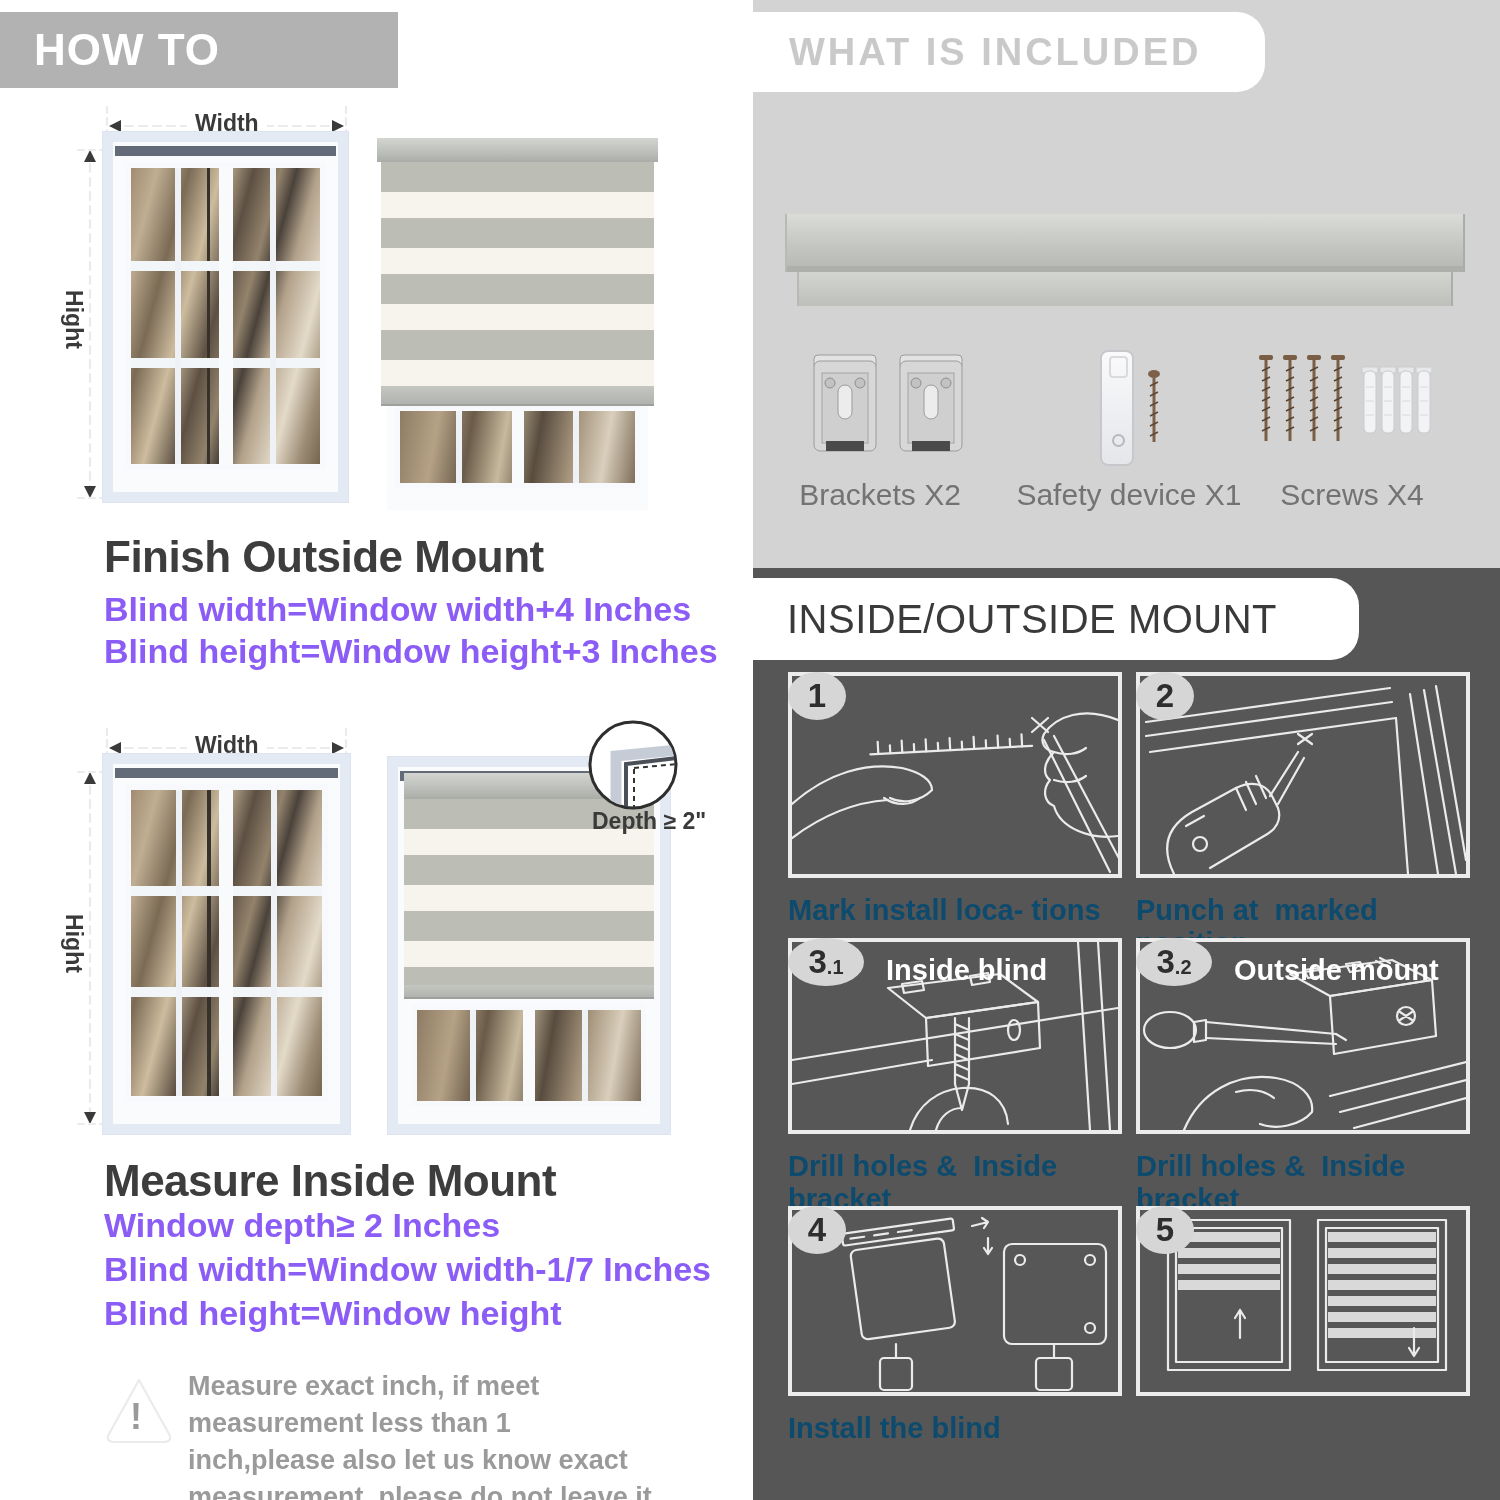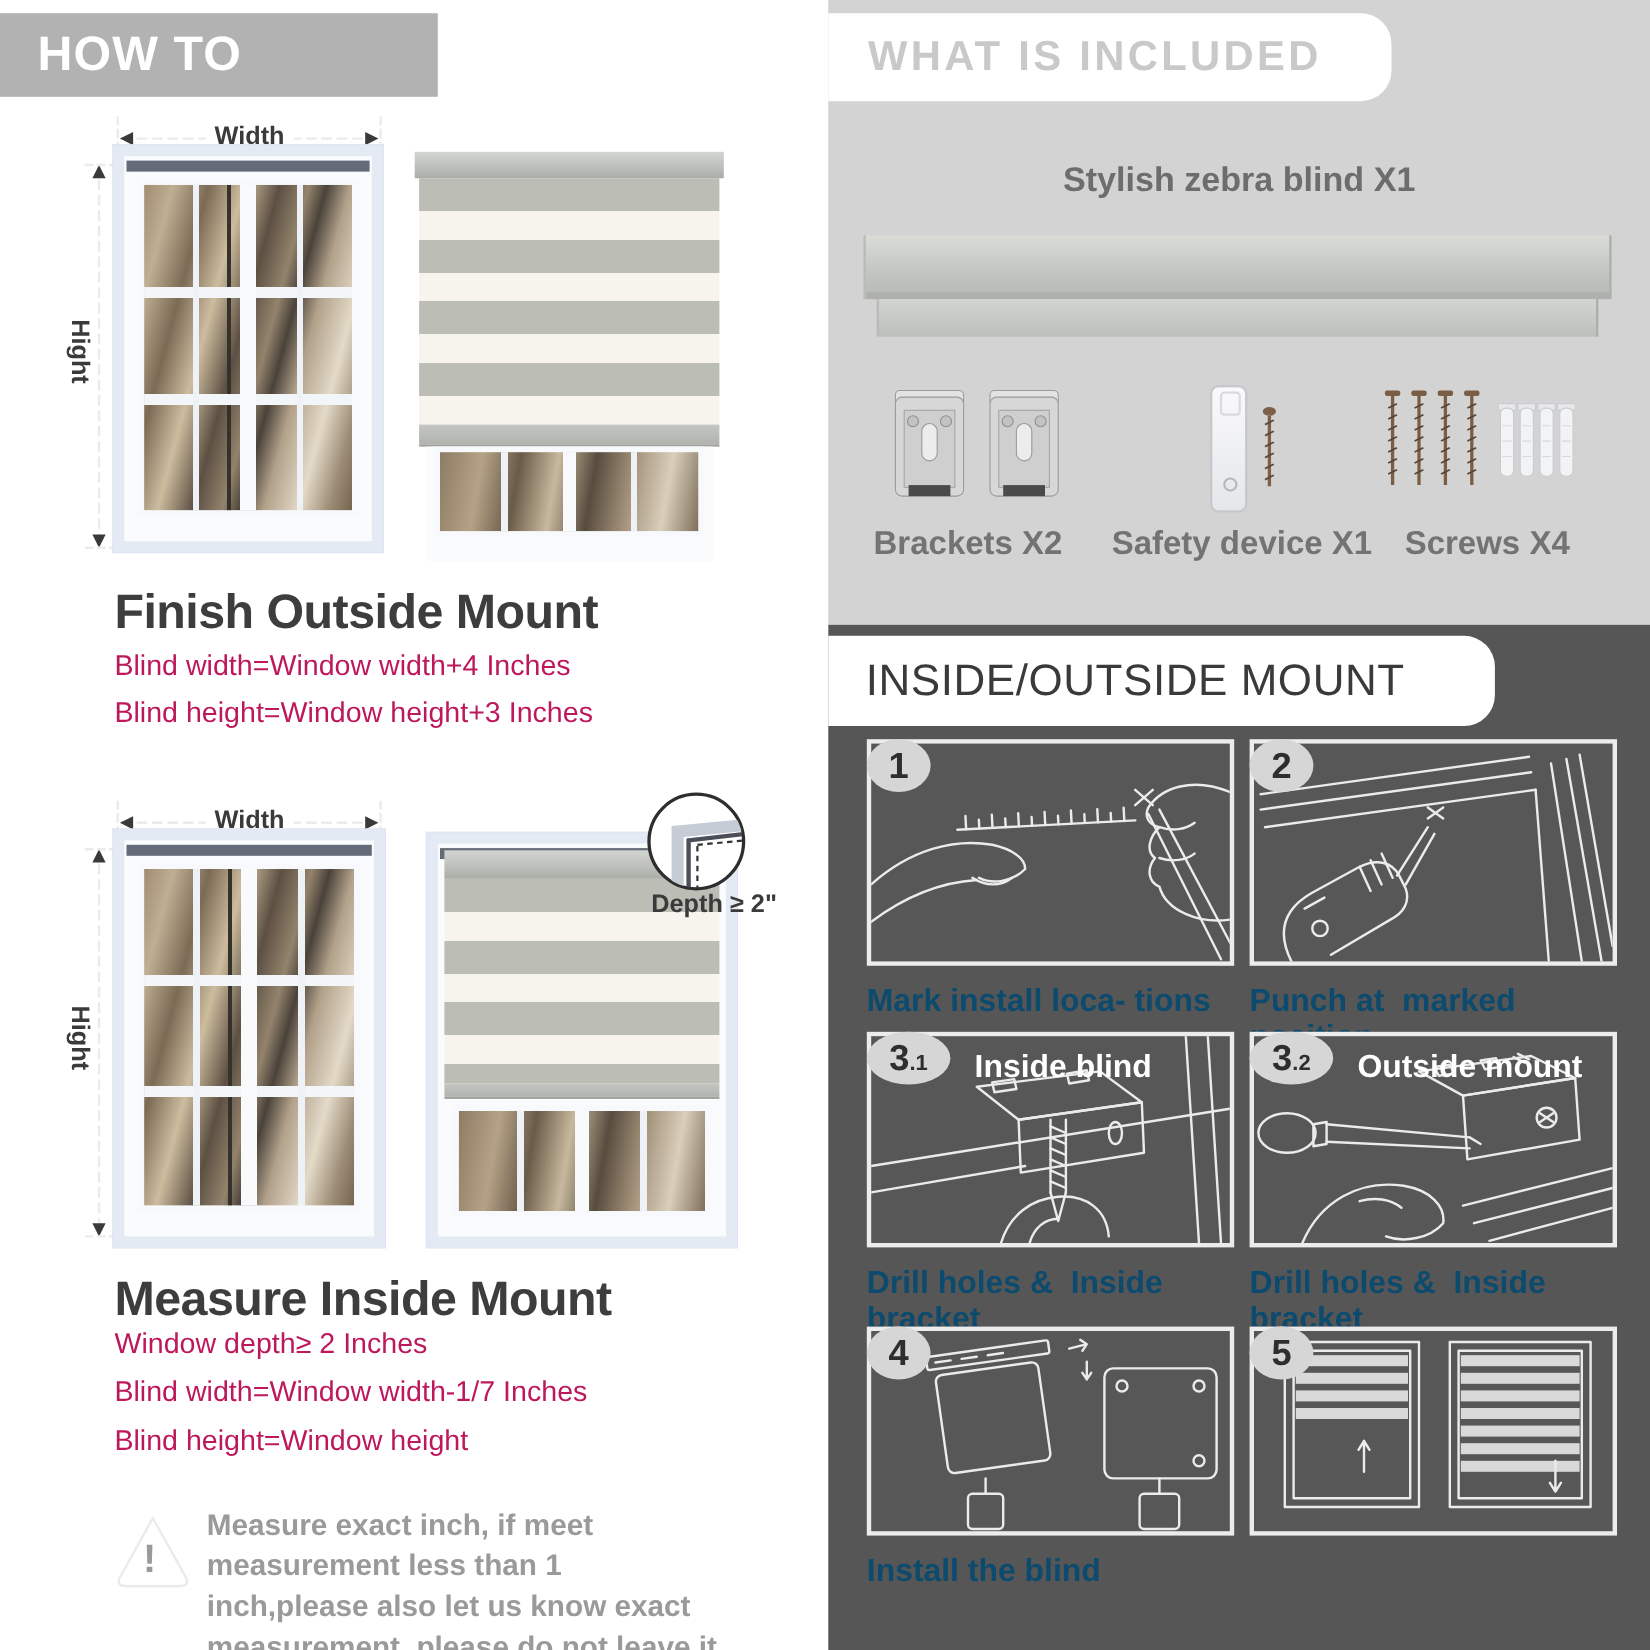--- a/index.html
+++ b/index.html
@@ -5,21 +5,21 @@
   html,body{margin:0;padding:0;background:#fff;}
   .canvas{position:relative;width:1500px;height:1500px;background:#ffffff;overflow:hidden;
           font-family:"Liberation Sans",sans-serif;}
   .abs{position:absolute;}
 
   
   .howto-bar{left:0;top:12px;width:398px;height:76px;background:#b2b2b2;
              color:#ffffff;font-weight:bold;font-size:44px;line-height:76px;
              padding-left:34px;letter-spacing:1px;box-sizing:border-box;}
   .mheading{font-size:44px;font-weight:bold;color:#3d3d3d;letter-spacing:-0.5px;}
-  .msub{font-size:26px;font-weight:normal;color:#be185d;}
+  .msub{font-size:34px;font-weight:bold;color:#8b5cf6;}
 
   
   .window{background:#e4eaf3;box-shadow:0 0 0 1px #dde4ef;}
   .w-frame{position:absolute;inset:10px;background:#fafbfd;}
   .w-top{position:absolute;left:12px;right:12px;top:14px;height:10px;background:#646b78;}
   .photo{position:absolute;border:6px solid #f7f9fc;
     background-image:
       linear-gradient(to right, rgba(0,0,0,0) calc(50% - 7px), #f8fafc calc(50% - 7px), #f8fafc calc(50% + 7px), rgba(0,0,0,0) calc(50% + 7px)),
       linear-gradient(to right, rgba(0,0,0,0) calc(25% - 3px), #eef2f6 calc(25% - 3px), #eef2f6 calc(25% + 3px), rgba(0,0,0,0) calc(25% + 3px)),
       linear-gradient(to right, rgba(0,0,0,0) calc(75% - 3px), #eef2f6 calc(75% - 3px), #eef2f6 calc(75% + 3px), rgba(0,0,0,0) calc(75% + 3px)),
@@ -52,21 +52,21 @@
   .warn-bang{position:absolute;left:28px;top:24px;font-size:36px;font-weight:bold;color:#9a9a9a;}
 
   
   .panel-light{left:753px;top:0;width:747px;height:568px;background:#d3d3d3;}
   .panel-dark{left:753px;top:568px;width:747px;height:932px;background:#565656;}
   .whitebox{background:#ffffff;border-radius:0 28px 28px 0;}
   .included-title{font-size:38px;font-weight:bold;color:#c9c9c9;letter-spacing:3px;line-height:80px;padding-left:36px;}
   .mount-title{font-size:40px;font-weight:normal;color:#3a3a3a;letter-spacing:0.5px;line-height:82px;padding-left:34px;}
   .product-label{left:753px;top:146px;width:747px;text-align:center;
                  font-size:31px;font-weight:bold;color:#6d6d6d;}
-  .item-label{font-size:30px;font-weight:bold;color:#737373;text-align:center;}
+  .item-label{font-size:30px;font-weight:normal;color:#737373;text-align:center;}
 
   .rail-top{left:785px;top:214px;width:676px;height:58px;
             background:linear-gradient(180deg,#dadcd7,#c3c6c1 55%,#b4b7b2);
             border-left:2px solid #b7bab5;border-right:2px solid #aaada8;
             box-shadow:inset 0 -6px 0 #adb0ab;}
   .rail-bottom{left:797px;top:272px;width:652px;height:34px;
             background:linear-gradient(180deg,#d2d5d0,#bcbfba);
             border-left:2px solid #b7bab5;border-right:2px solid #aaada8;}
 
   .safety{left:1100px;top:350px;width:30px;height:112px;border:2px solid #c6c8cc;border-radius:8px;
@@ -206,21 +206,20 @@
     <span class="warn-bang">!</span>
   </div>
   <div class="abs warn-text" style="left:188px;top:1368px;">Measure exact inch, if meet measurement less than 1 inch,please also let us know exact measurement, please do not leave it</div>
 
   <div class="abs panel-light"></div>
 
   <div class="abs whitebox" style="left:753px;top:12px;width:512px;height:80px;">
     <div class="included-title">WHAT IS INCLUDED</div>
   </div>
 
-  <div class="abs product-label">Stylish zebra blind X1</div>
 
   <div class="abs rail-top"></div>
   <div class="abs rail-bottom"></div>
 
   <svg class="abs" style="left:812px;top:353px;" width="66" height="104">
     <rect x="2" y="2" width="62" height="14" rx="4" fill="#e3e3e3" stroke="#9b9b9b"></rect>
     <rect x="2" y="8" width="62" height="90" rx="6" fill="#d7d7d7" stroke="#9b9b9b"></rect>
     <rect x="10" y="20" width="46" height="70" fill="#cfcfcf" stroke="#a5a5a5"></rect>
     <rect x="26" y="32" width="14" height="34" rx="7" fill="#ececec" stroke="#9b9b9b"></rect>
     <circle cx="18" cy="30" r="5" fill="#c2c2c2" stroke="#8f8f8f"></circle>

